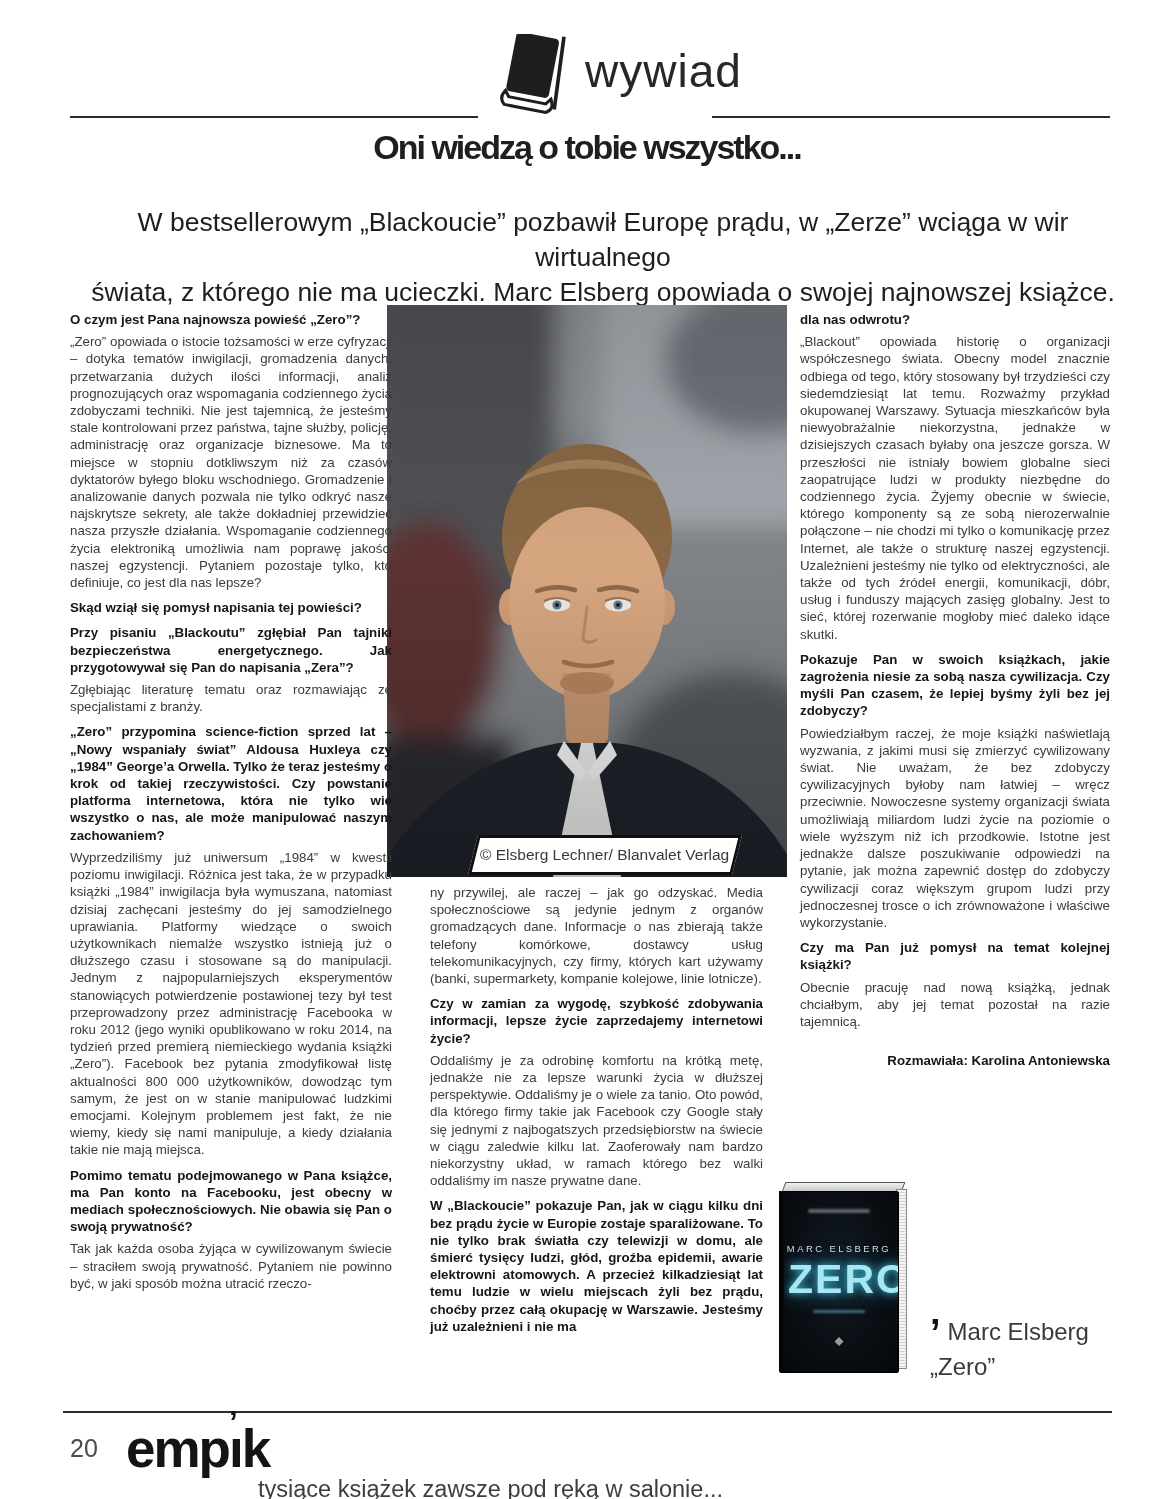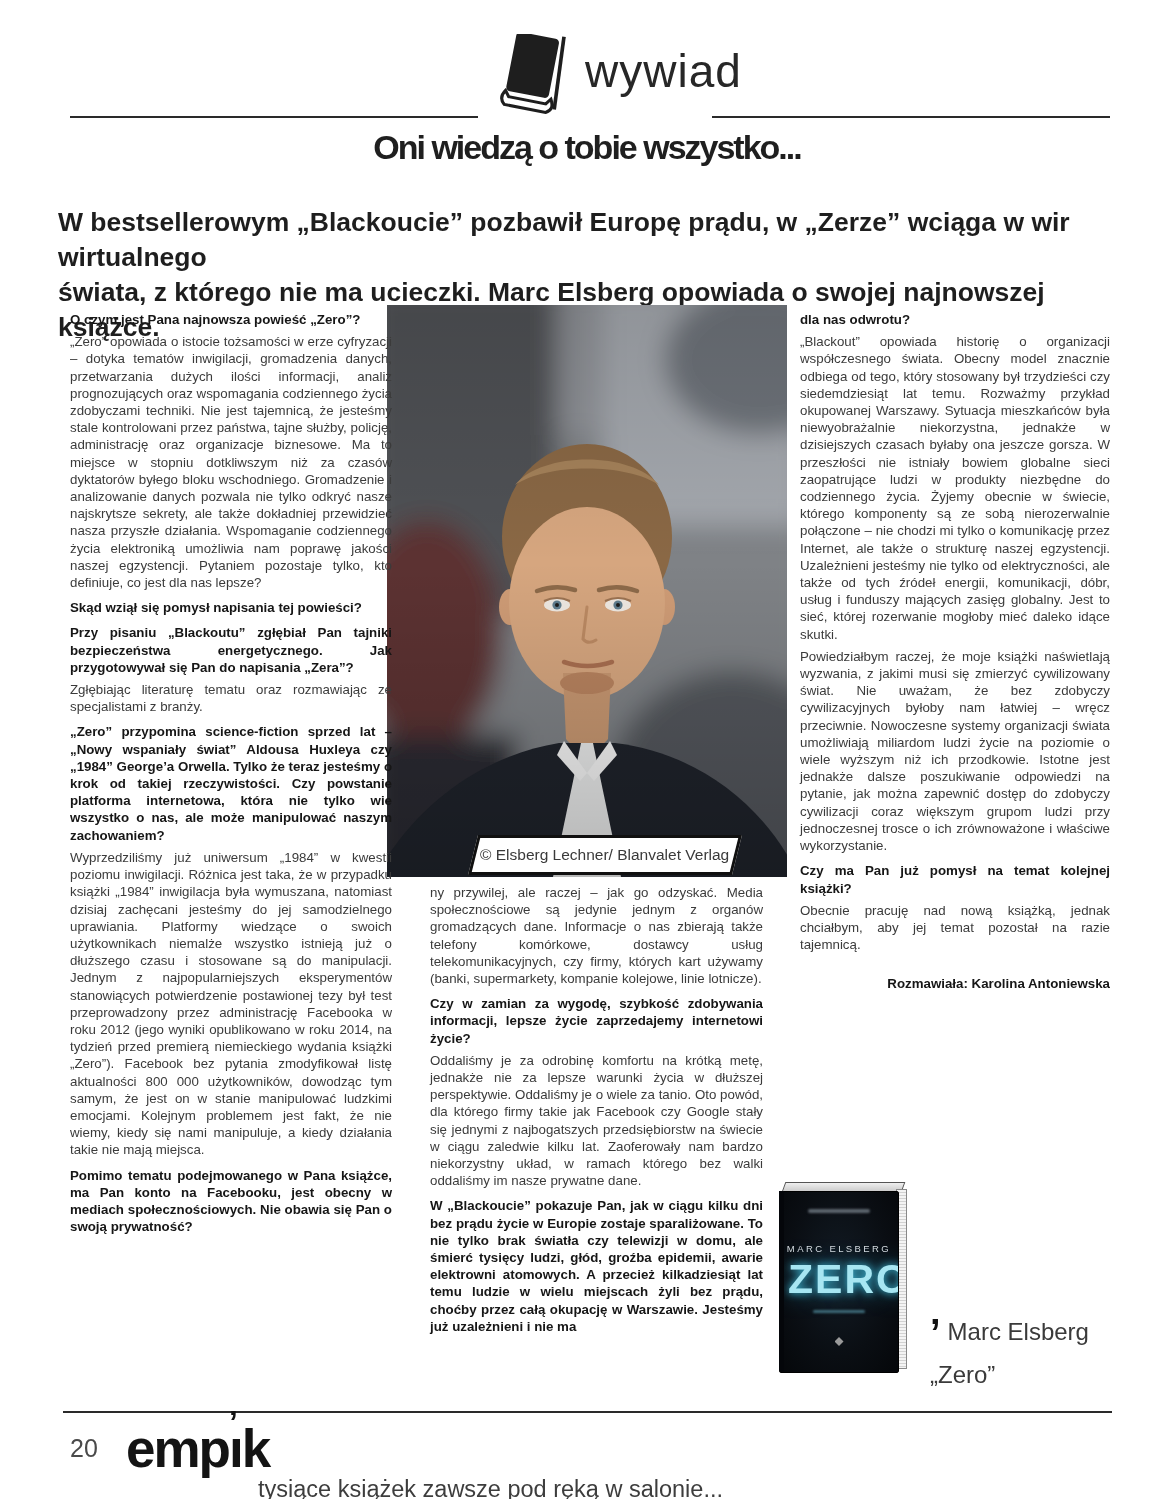--- a/index.html
+++ b/index.html
@@ -16,22 +16,22 @@
   #section-label{
     position:absolute;left:585px;top:44px;font-size:46px;color:#272727;
     letter-spacing:1px;font-weight:400;
   }
   
   #page-title{
     position:absolute;left:0;top:128px;width:100%;text-align:center;
     font-size:34px;font-weight:800;letter-spacing:-2px;color:#1f1f1f;
   }
   #page-subtitle{
-    position:absolute;left:58px;top:205px;width:1058px;text-align:left;
-    font-size:26.5px;line-height:35px;color:#1e1e1e;font-weight:bold;
+    position:absolute;left:74px;top:205px;width:1058px;text-align:center;
+    font-size:26.5px;line-height:35px;color:#1e1e1e;
   }
   
   .col{position:absolute;font-size:13.3px;line-height:17.2px;text-align:justify;}
   #col-left{left:70px;top:303px;width:322px;}
   #col-middle{left:430px;top:884px;width:333px;}
   #col-right{left:800px;top:303px;width:310px;}
   .blk{margin:0 0 5px 0;}
   .blk.q{font-weight:bold;color:#161616;margin:8px 0 5px 0;}
   .blk.a{color:#3b3b3b;}
   .blk.byline{font-weight:bold;color:#161616;text-align:right;margin-top:22px;}
@@ -81,21 +81,21 @@
   .cover-logo{
     width:9px;height:9px;margin:24px auto 0;background:#9a9a9a;
     clip-path:polygon(50% 0,100% 50%,50% 100%,0 50%);
   }
   #book-caption{position:absolute;left:930px;top:1318px;width:200px;color:#3a3a3a;}
   #book-caption .quote{
     font-size:38px;font-weight:800;color:#111;line-height:10px;
     display:inline-block;vertical-align:-6px;margin-right:7px;
   }
   #book-caption .line1{font-size:24px;}
-  #book-caption .line2{font-size:24px;margin-top:15px;}
+  #book-caption .line2{font-size:24px;margin-top:7px;}
   
   #rule-footer{left:63px;top:1411px;width:1049px;height:2px;}
   #page-number{position:absolute;left:70px;top:1434px;font-size:25px;color:#4a4a4a;}
   #brand-logo{
     position:absolute;left:126px;top:1418px;font-size:53px;font-weight:800;
     letter-spacing:-2px;color:#141414;
   }
   #brand-logo .i-part{position:relative;display:inline-block;}
   #brand-logo .i-mark{
     position:absolute;top:-0.34em;left:0;font-size:0.6em;font-weight:800;line-height:1;
@@ -189,30 +189,32 @@
 
 <div class="col" id="col-left">
     <div class="blk q">O czym jest Pana najnowsza powieść „Zero”?</div>
     <div class="blk a">„Zero” opowiada o istocie tożsamości w erze cyfryzacji – dotyka tematów inwigilacji, gromadzenia danych, przetwarzania dużych ilości informacji, analiz prognozujących oraz wspomagania codziennego życia zdobyczami techniki. Nie jest tajemnicą, że jesteśmy stale kontrolowani przez państwa, tajne służby, policję, administrację oraz organizacje biznesowe. Ma to miejsce w stopniu dotkliwszym niż za czasów dyktatorów byłego bloku wschodniego. Gromadzenie i analizowanie danych pozwala nie tylko odkryć nasze najskrytsze sekrety, ale także dokładniej przewidzieć nasza przyszłe działania. Wspomaganie codziennego życia elektroniką umożliwia nam poprawę jakości naszej egzystencji. Pytaniem pozostaje tylko, kto definiuje, co jest dla nas lepsze?</div>
     <div class="blk q">Skąd wziął się pomysł napisania tej powieści?</div>
     <div class="blk q">Przy pisaniu „Blackoutu” zgłębiał Pan tajniki bezpieczeństwa energetycznego. Jak przygotowywał się Pan do napisania „Zera”?</div>
     <div class="blk a">Zgłębiając literaturę tematu oraz rozmawiając ze specjalistami z branży.</div>
     <div class="blk q">„Zero” przypomina science-fiction sprzed lat – „Nowy wspaniały świat” Aldousa Huxleya czy „1984” George’a Orwella. Tylko że teraz jesteśmy o krok od takiej rzeczywistości. Czy powstanie platforma internetowa, która nie tylko wie wszystko o nas, ale może manipulować naszym zachowaniem?</div>
     <div class="blk a">Wyprzedziliśmy już uniwersum „1984” w kwestii poziomu inwigilacji. Różnica jest taka, że w przypadku książki „1984” inwigilacja była wymuszana, natomiast dzisiaj zachęcani jesteśmy do jej samodzielnego uprawiania. Platformy wiedzące o swoich użytkownikach niemalże wszystko istnieją już o dłuższego czasu i stosowane są do manipulacji. Jednym z najpopularniejszych eksperymentów stanowiących potwierdzenie postawionej tezy był test przeprowadzony przez administrację Facebooka w roku 2012 (jego wyniki opublikowano w roku 2014, na tydzień przed premierą niemieckiego wydania książki „Zero”). Facebook bez pytania zmodyfikował listę aktualności 800 000 użytkowników, dowodząc tym samym, że jest on w stanie manipulować ludzkimi emocjami. Kolejnym problemem jest fakt, że nie wiemy, kiedy się nami manipuluje, a kiedy działania takie nie mają miejsca.</div>
     <div class="blk q">Pomimo tematu podejmowanego w Pana książce, ma Pan konto na Facebooku, jest obecny w mediach społecznościowych. Nie obawia się Pan o swoją prywatność?</div>
+    <div class="blk a">Tak jak każda osoba żyjąca w cywilizowanym świecie – straciłem swoją prywatność. Pytaniem nie powinno być, w jaki sposób można utracić rzeczo-</div>
   </div>
 <div class="col" id="col-middle">
     <div class="blk a">ny przywilej, ale raczej – jak go odzyskać. Media społecznościowe są jedynie jednym z organów gromadzących dane. Informacje o nas zbierają także telefony komórkowe, dostawcy usług telekomunikacyjnych, czy firmy, których kart używamy (banki, supermarkety, kompanie kolejowe, linie lotnicze).</div>
     <div class="blk q">Czy w zamian za wygodę, szybkość zdobywania informacji, lepsze życie zaprzedajemy internetowi życie?</div>
     <div class="blk a">Oddaliśmy je za odrobinę komfortu na krótką metę, jednakże nie za lepsze warunki życia w dłuższej perspektywie. Oddaliśmy je o wiele za tanio. Oto powód, dla którego firmy takie jak Facebook czy Google stały się jednymi z najbogatszych przedsiębiorstw na świecie w ciągu zaledwie kilku lat. Zaoferowały nam bardzo niekorzystny układ, w ramach którego bez walki oddaliśmy im nasze prywatne dane.</div>
     <div class="blk q">W „Blackoucie” pokazuje Pan, jak w ciągu kilku dni bez prądu życie w Europie zostaje sparaliżowane. To nie tylko brak światła czy telewizji w domu, ale śmierć tysięcy ludzi, głód, groźba epidemii, awarie elektrowni atomowych. A przecież kilkadziesiąt lat temu ludzie w wielu miejscach żyli bez prądu, choćby przez całą okupację w Warszawie. Jesteśmy już uzależnieni i nie ma</div>
   </div>
 <div class="col" id="col-right">
     <div class="blk q">dla nas odwrotu?</div>
     <div class="blk a">„Blackout” opowiada historię o organizacji współczesnego świata. Obecny model znacznie odbiega od tego, który stosowany był trzydzieści czy siedemdziesiąt lat temu. Rozważmy przykład okupowanej Warszawy. Sytuacja mieszkańców była niewyobrażalnie niekorzystna, jednakże w dzisiejszych czasach byłaby ona jeszcze gorsza. W przeszłości nie istniały bowiem globalne sieci zaopatrujące ludzi w produkty niezbędne do codziennego życia. Żyjemy obecnie w świecie, którego komponenty są ze sobą nierozerwalnie połączone – nie chodzi mi tylko o komunikację przez Internet, ale także o strukturę naszej egzystencji. Uzależnieni jesteśmy nie tylko od elektryczności, ale także od tych źródeł energii, komunikacji, dóbr, usług i funduszy mających zasięg globalny. Jest to sieć, której rozerwanie mogłoby mieć daleko idące skutki.</div>
+    <div class="blk q">Pokazuje Pan w swoich książkach, jakie zagrożenia niesie za sobą nasza cywilizacja. Czy myśli Pan czasem, że lepiej byśmy żyli bez jej zdobyczy?</div>
     <div class="blk a">Powiedziałbym raczej, że moje książki naświetlają wyzwania, z jakimi musi się zmierzyć cywilizowany świat. Nie uważam, że bez zdobyczy cywilizacyjnych byłoby nam łatwiej – wręcz przeciwnie. Nowoczesne systemy organizacji świata umożliwiają miliardom ludzi życie na poziomie o wiele wyższym niż ich przodkowie. Istotne jest jednakże dalsze poszukiwanie odpowiedzi na pytanie, jak można zapewnić dostęp do zdobyczy cywilizacji coraz większym grupom ludzi przy jednoczesnej trosce o ich zrównoważone i właściwe wykorzystanie.</div>
     <div class="blk q">Czy ma Pan już pomysł na temat kolejnej książki?</div>
     <div class="blk a">Obecnie pracuję nad nową książką, jednak chciałbym, aby jej temat pozostał na razie tajemnicą.</div>
     <div class="blk byline">Rozmawiała: Karolina Antoniewska</div>
   </div>
 
 <div id="book">
   <div class="book-top"></div>
   <div class="book-pages"></div>
   <div class="book-front">

